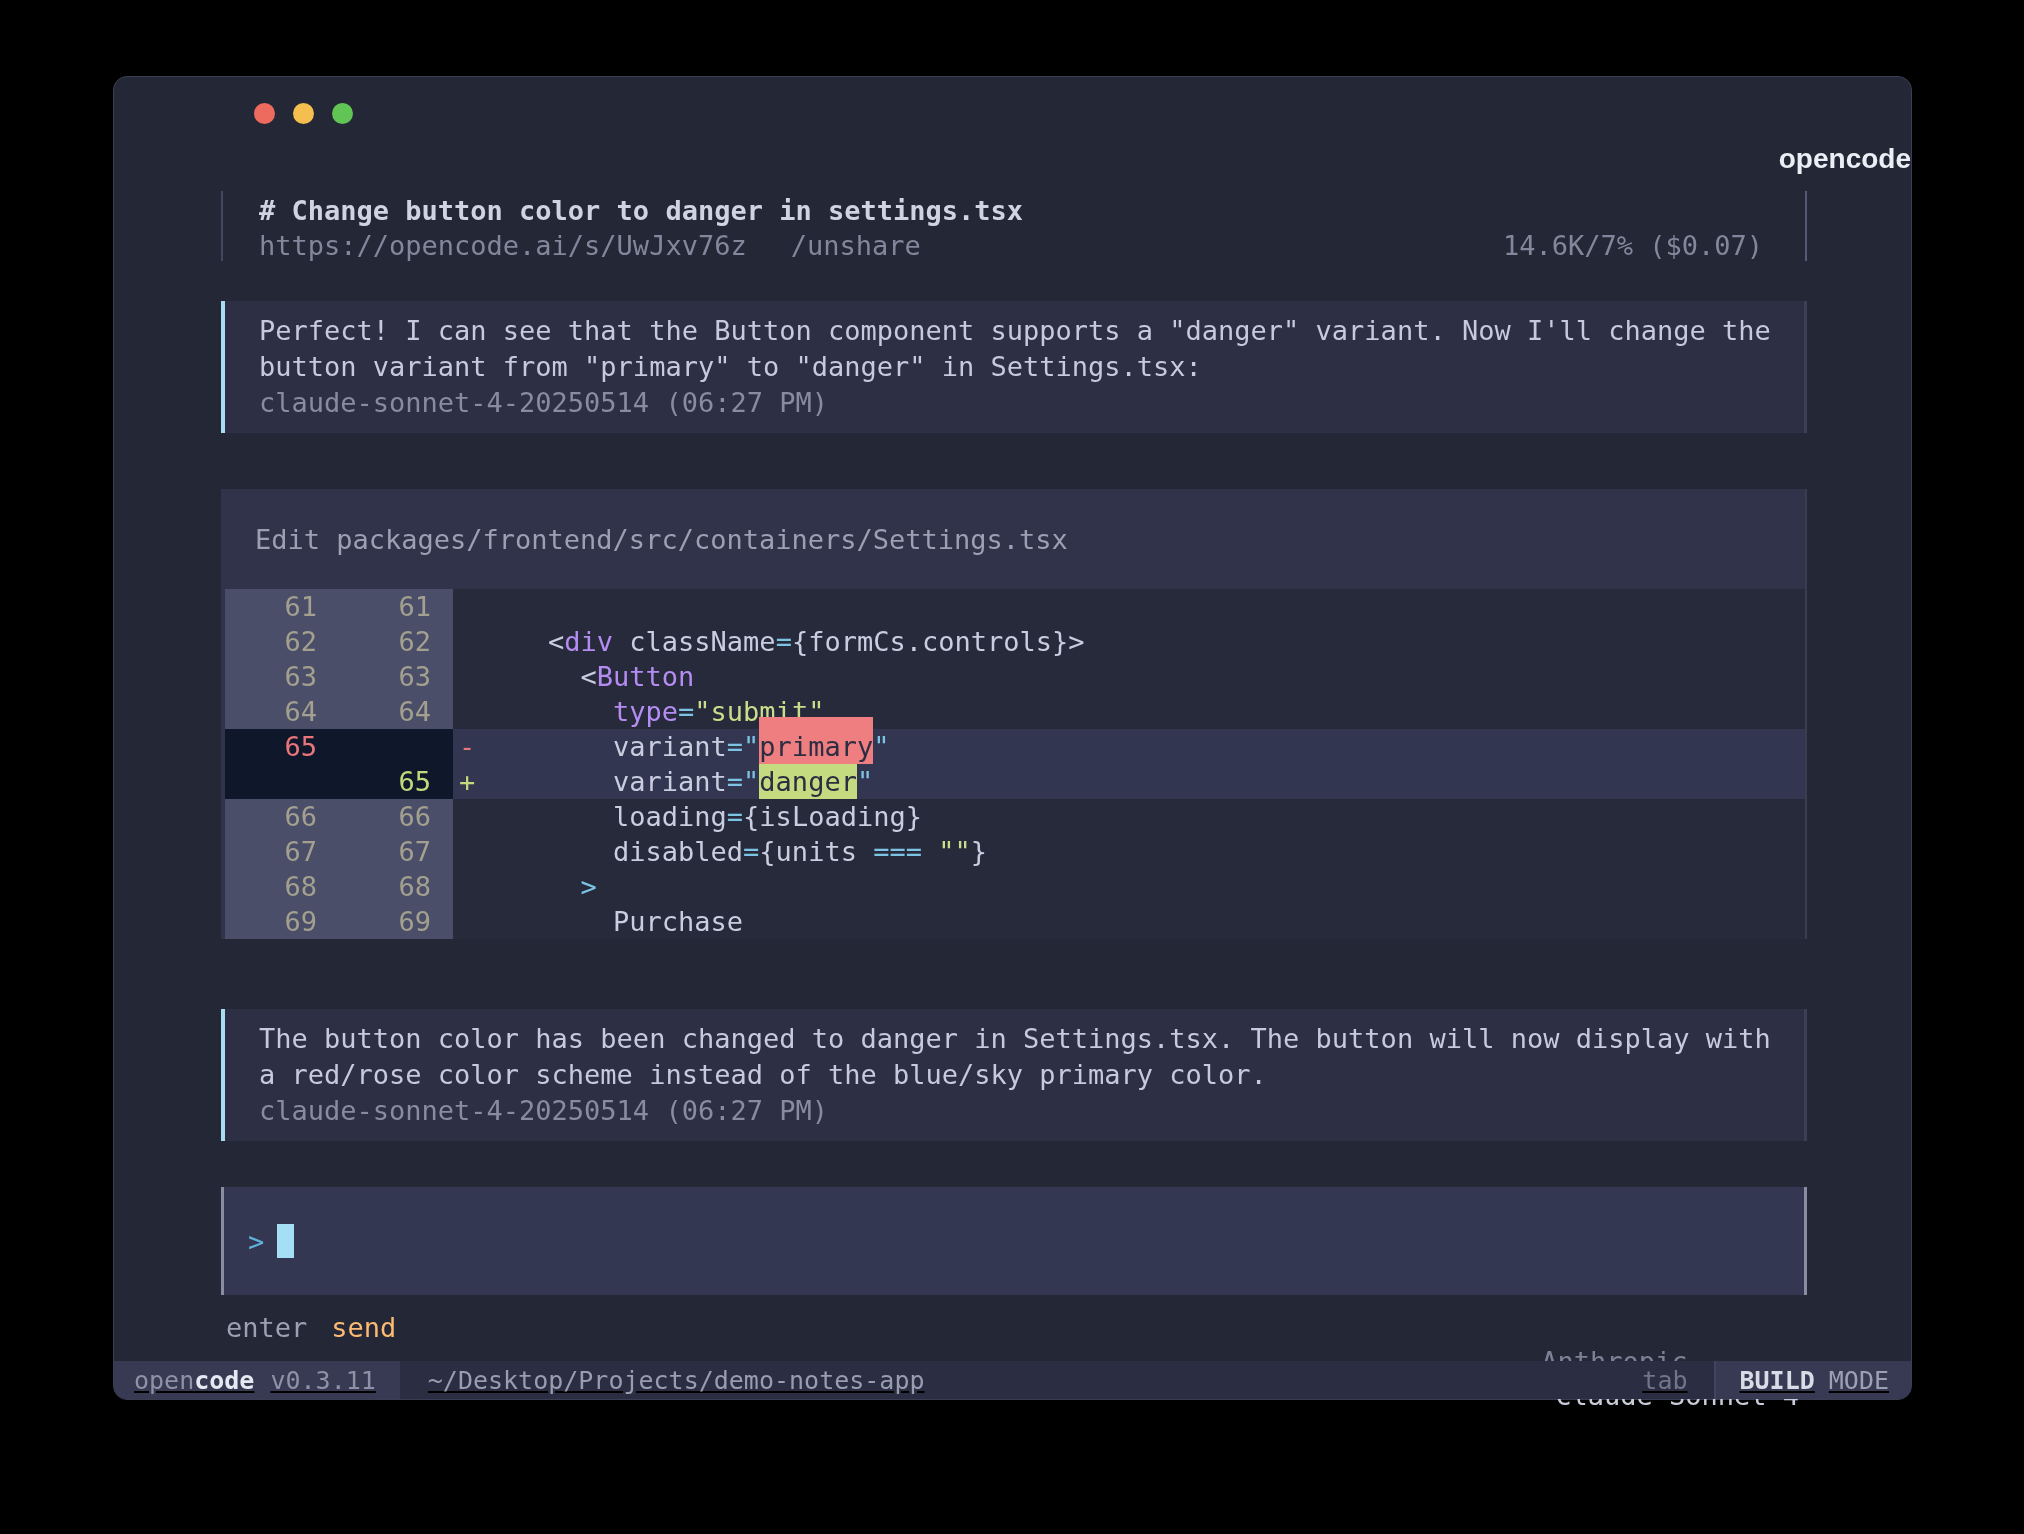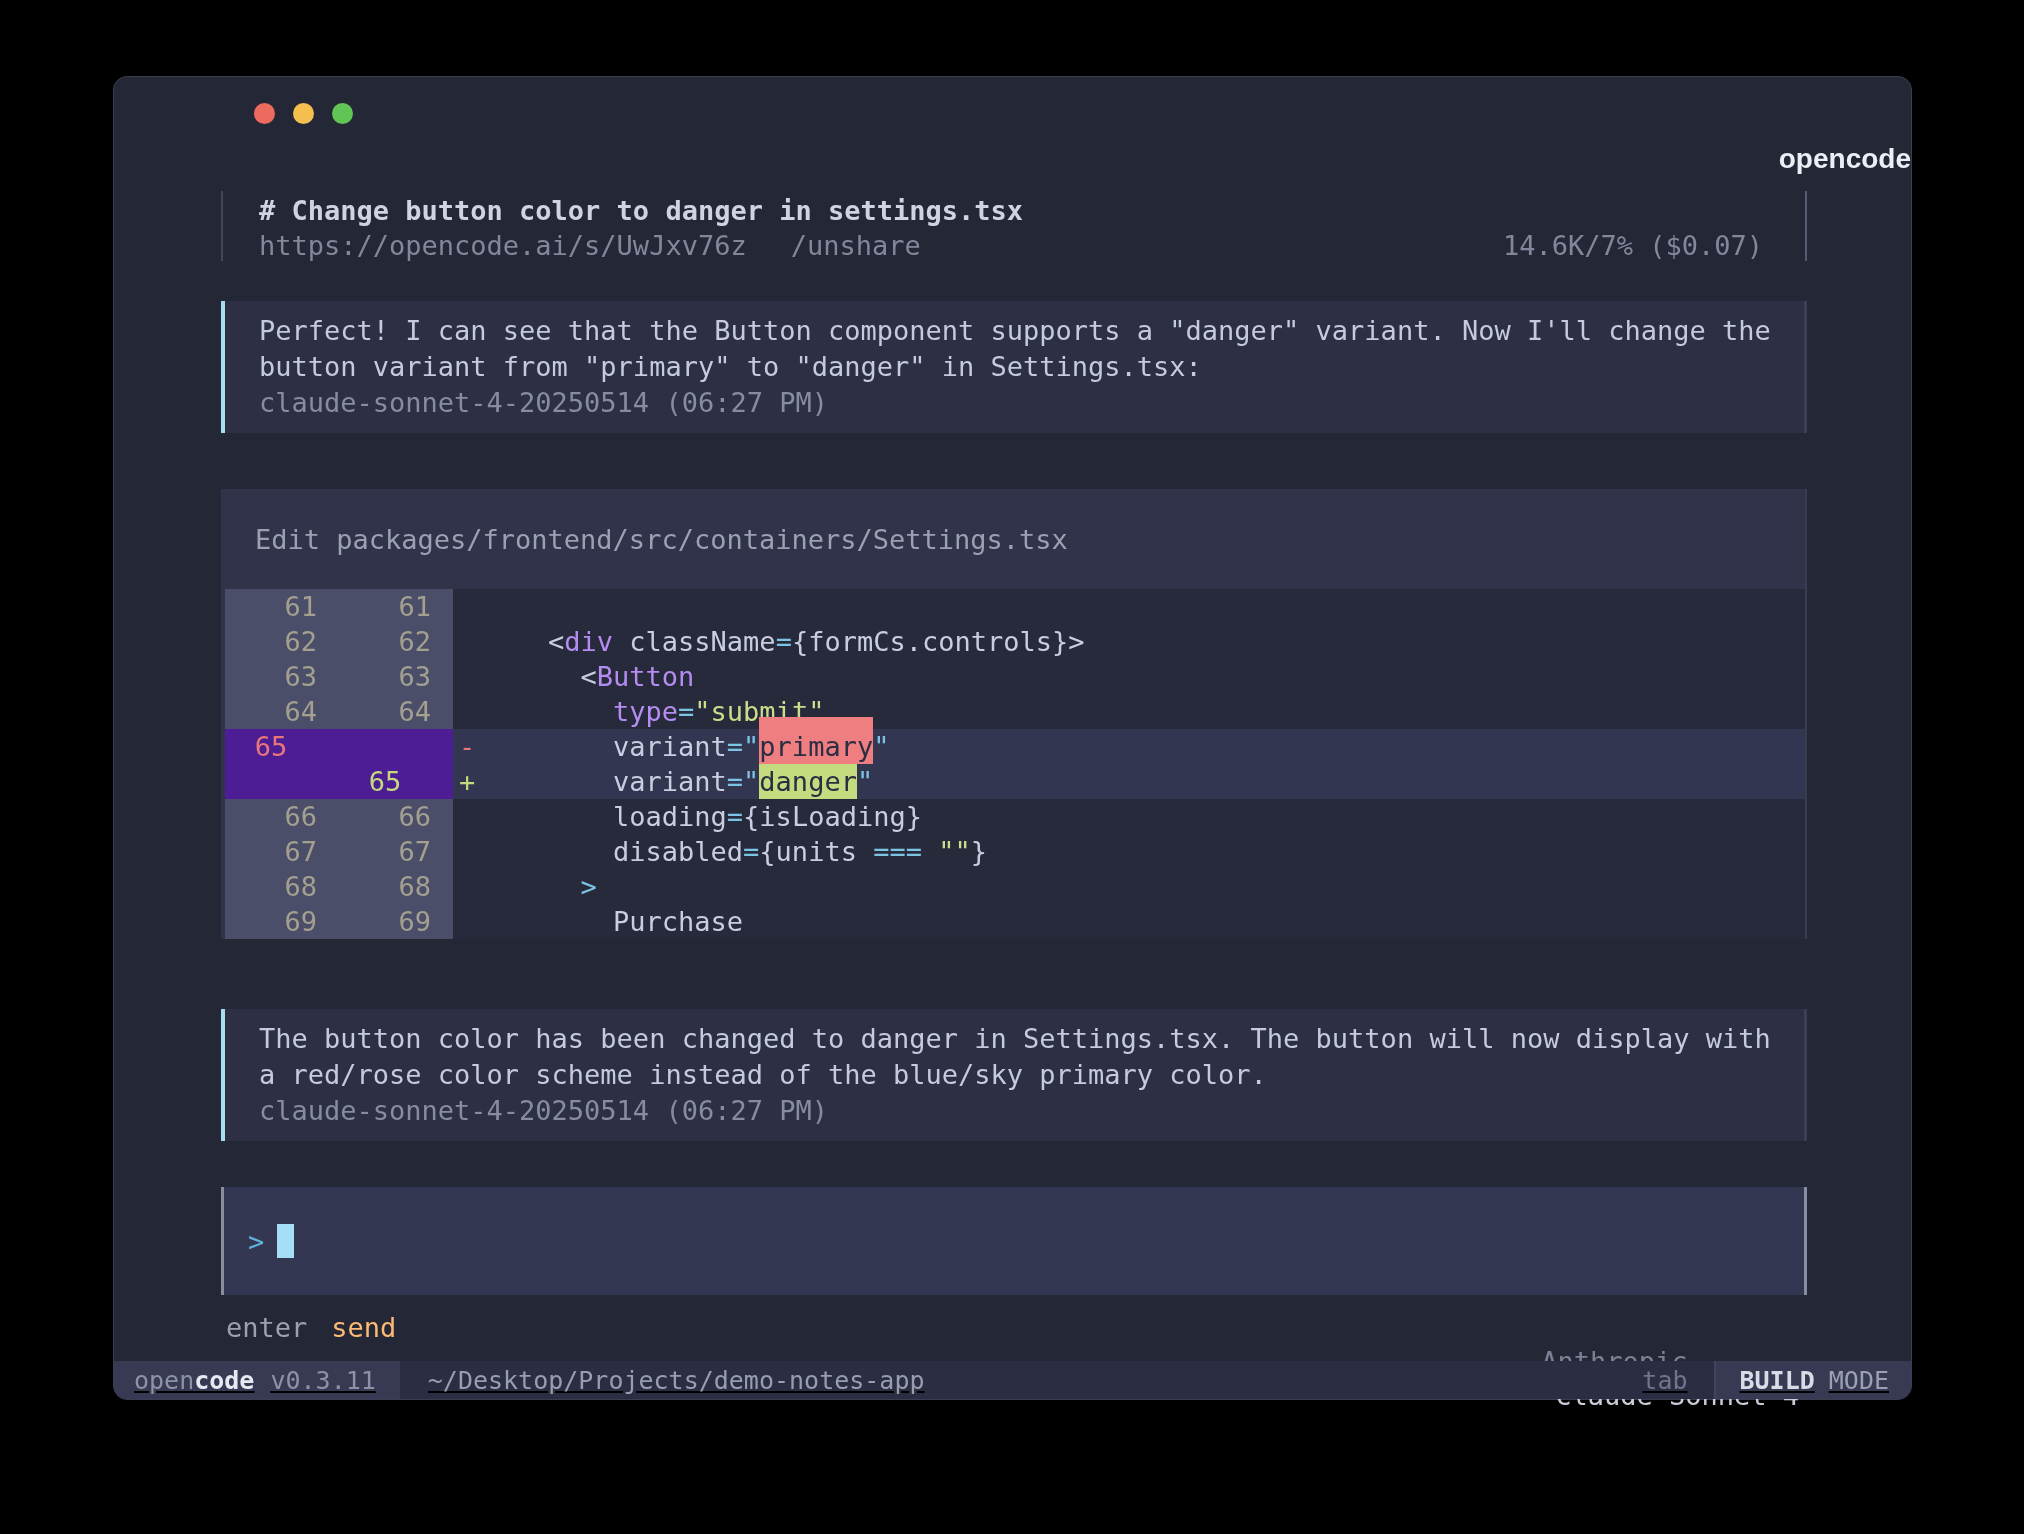--- a/index.html
+++ b/index.html
@@ -44,21 +44,21 @@
   
   .edit-block { margin-top:56px; background:#303349; border-right:2px solid #3a3d50; }
   .edit-header { height:100px; padding-left:34px; display:flex; align-items:center;
                  color:#9ba0b4; font-size:27px; white-space:pre; }
   .diff { padding-left:4px; font-size:27px; }
   .drow { display:flex; height:35px; line-height:35px; }
   .gut { width:114px; flex:0 0 114px; text-align:right; padding-right:22px;
          background:#4b4e69; color:#a3a090; white-space:pre; }
   .codecell { flex:1; background:#272a3a; display:flex; white-space:pre; }
   .marker { width:30px; flex:0 0 30px; padding-left:6px; }
-  .drow.removed .gut, .drow.added .gut { background:#4c1d95;text-align:center; }
+  .drow.removed .gut, .drow.added .gut { background:#0f172a; }
   .drow.removed .codecell, .drow.added .codecell { background:#333650; }
   .drow.removed .gut.old, .drow.removed .marker { color:#e9767a; }
   .drow.added .gut.new, .drow.added .marker { color:#c3d97c; }
   .codetext { white-space:pre; }
   .seg-plain { color:#c8cde0; }
   .seg-tag { color:#b48cf2; }
   .seg-op { color:#7cc3e4; }
   .seg-str { color:#cadd8b; }
   .seg-removed { color:#2b2e42; background:#ee7e80; padding:14px 0; }
   .seg-added { color:#2b2e42; background:#c5db7f; padding:2px 0; }

